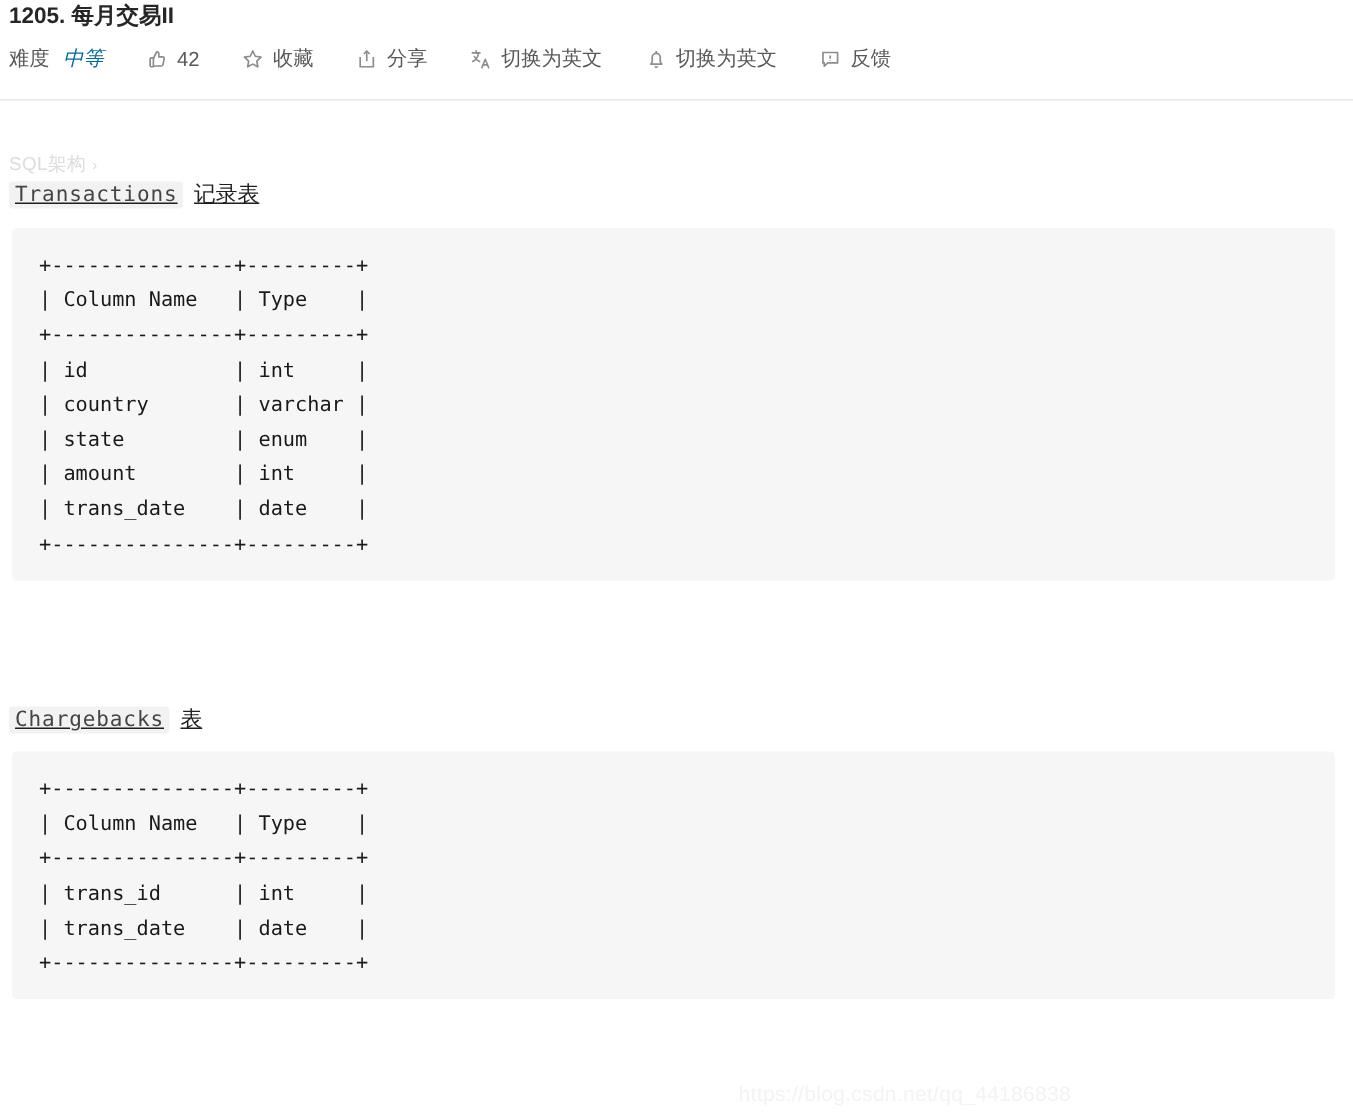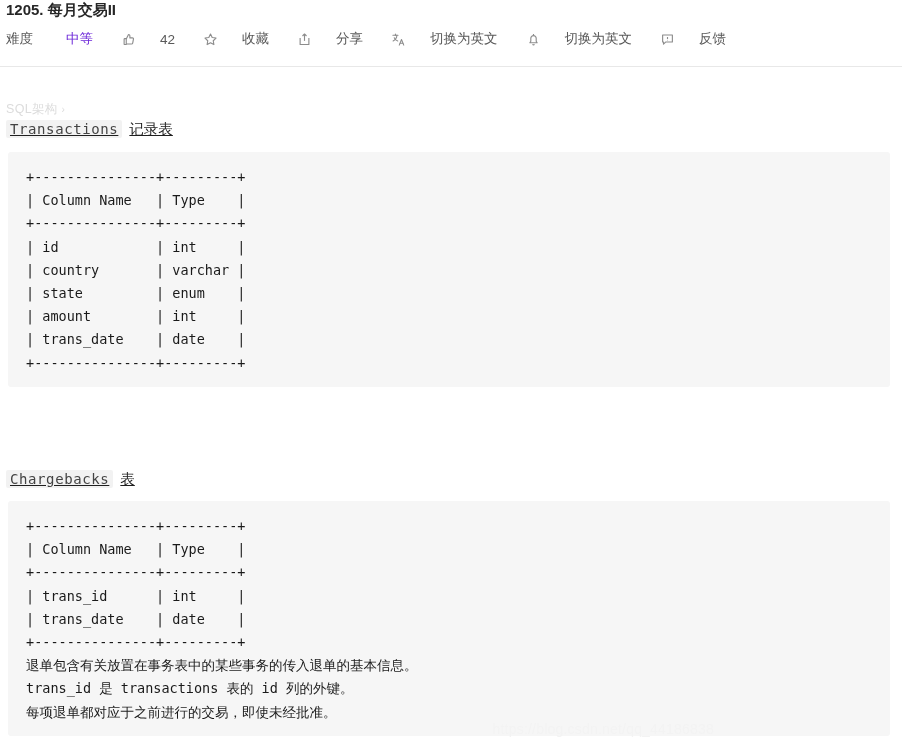--- a/index.html
+++ b/index.html
@@ -40,25 +40,24 @@
     align-items: center;
     white-space: nowrap;
     font-size: 13.5px;
     color: #595959;
   }
   .toolbar .tb-item {
     display: flex;
     align-items: center;
     margin-right: 28px;
     cursor: pointer;
-    gap: 24px;
-  }
-  .tb-label { }
+  }
+  .tb-label { margin-left: 6px; }
   .diff-label { color: #595959; }
-  .diff-value { color: #6d28d9; margin-left: 9px; }
+  .diff-value { color: #0369a1; margin-left: 9px; font-style: italic; }
 
   .ico {
     display: inline-block;
     width: 15px;
     height: 15px;
     line-height: 15px;
     position: relative;
     color: #8c8c8c;
     flex: 0 0 auto;
   }
@@ -254,20 +253,17 @@
     <span class="code-inline">Chargebacks</span><span class="cn">表</span>
   </div>
 
   <div class="codeblock" id="codeblock-2">
     <pre>+---------------+---------+
 | Column Name   | Type    |
 +---------------+---------+
 | trans_id      | int     |
 | trans_date    | date    |
 +---------------+---------+</pre>
-    <pre class="notes">退单包含有关放置在事务表中的某些事务的传入退单的基本信息。
-trans_id 是 transactions 表的 id 列的外键。
-每项退单都对应于之前进行的交易，即使未经批准。</pre>
   </div>
 
   <div class="watermark">https://blog.csdn.net/qq_44186838</div>
 
 </div>
 
 </body></html>

